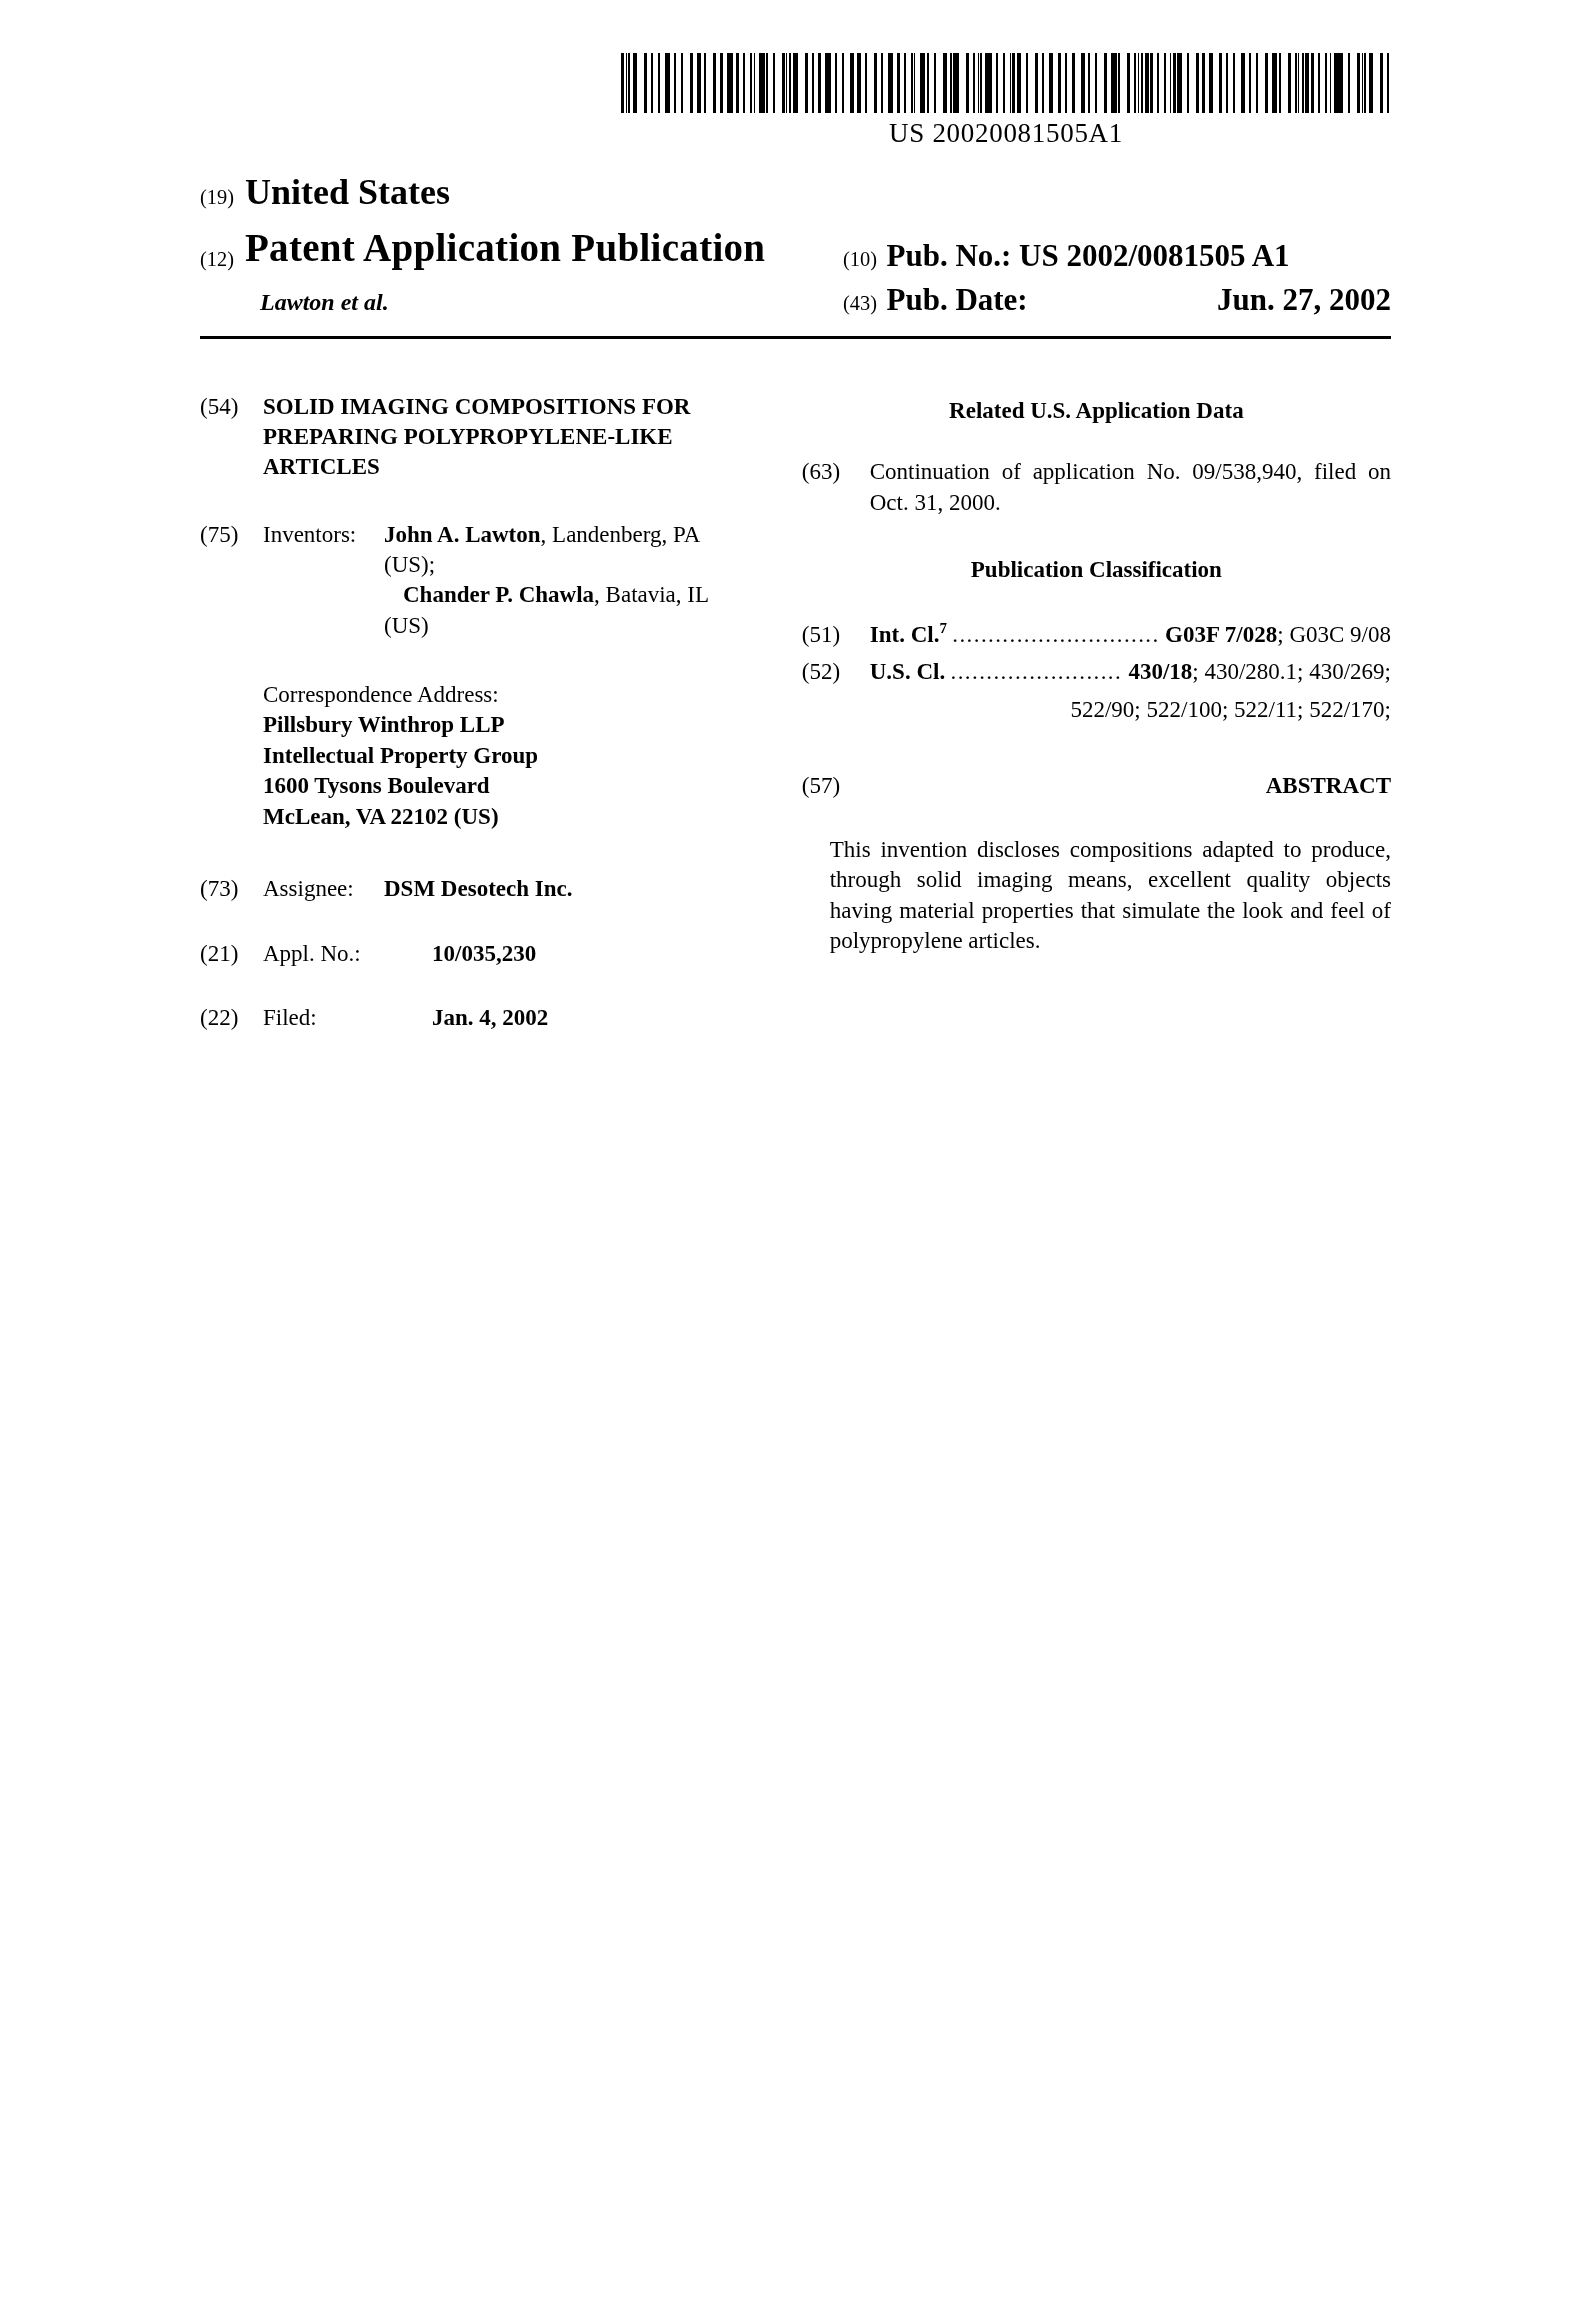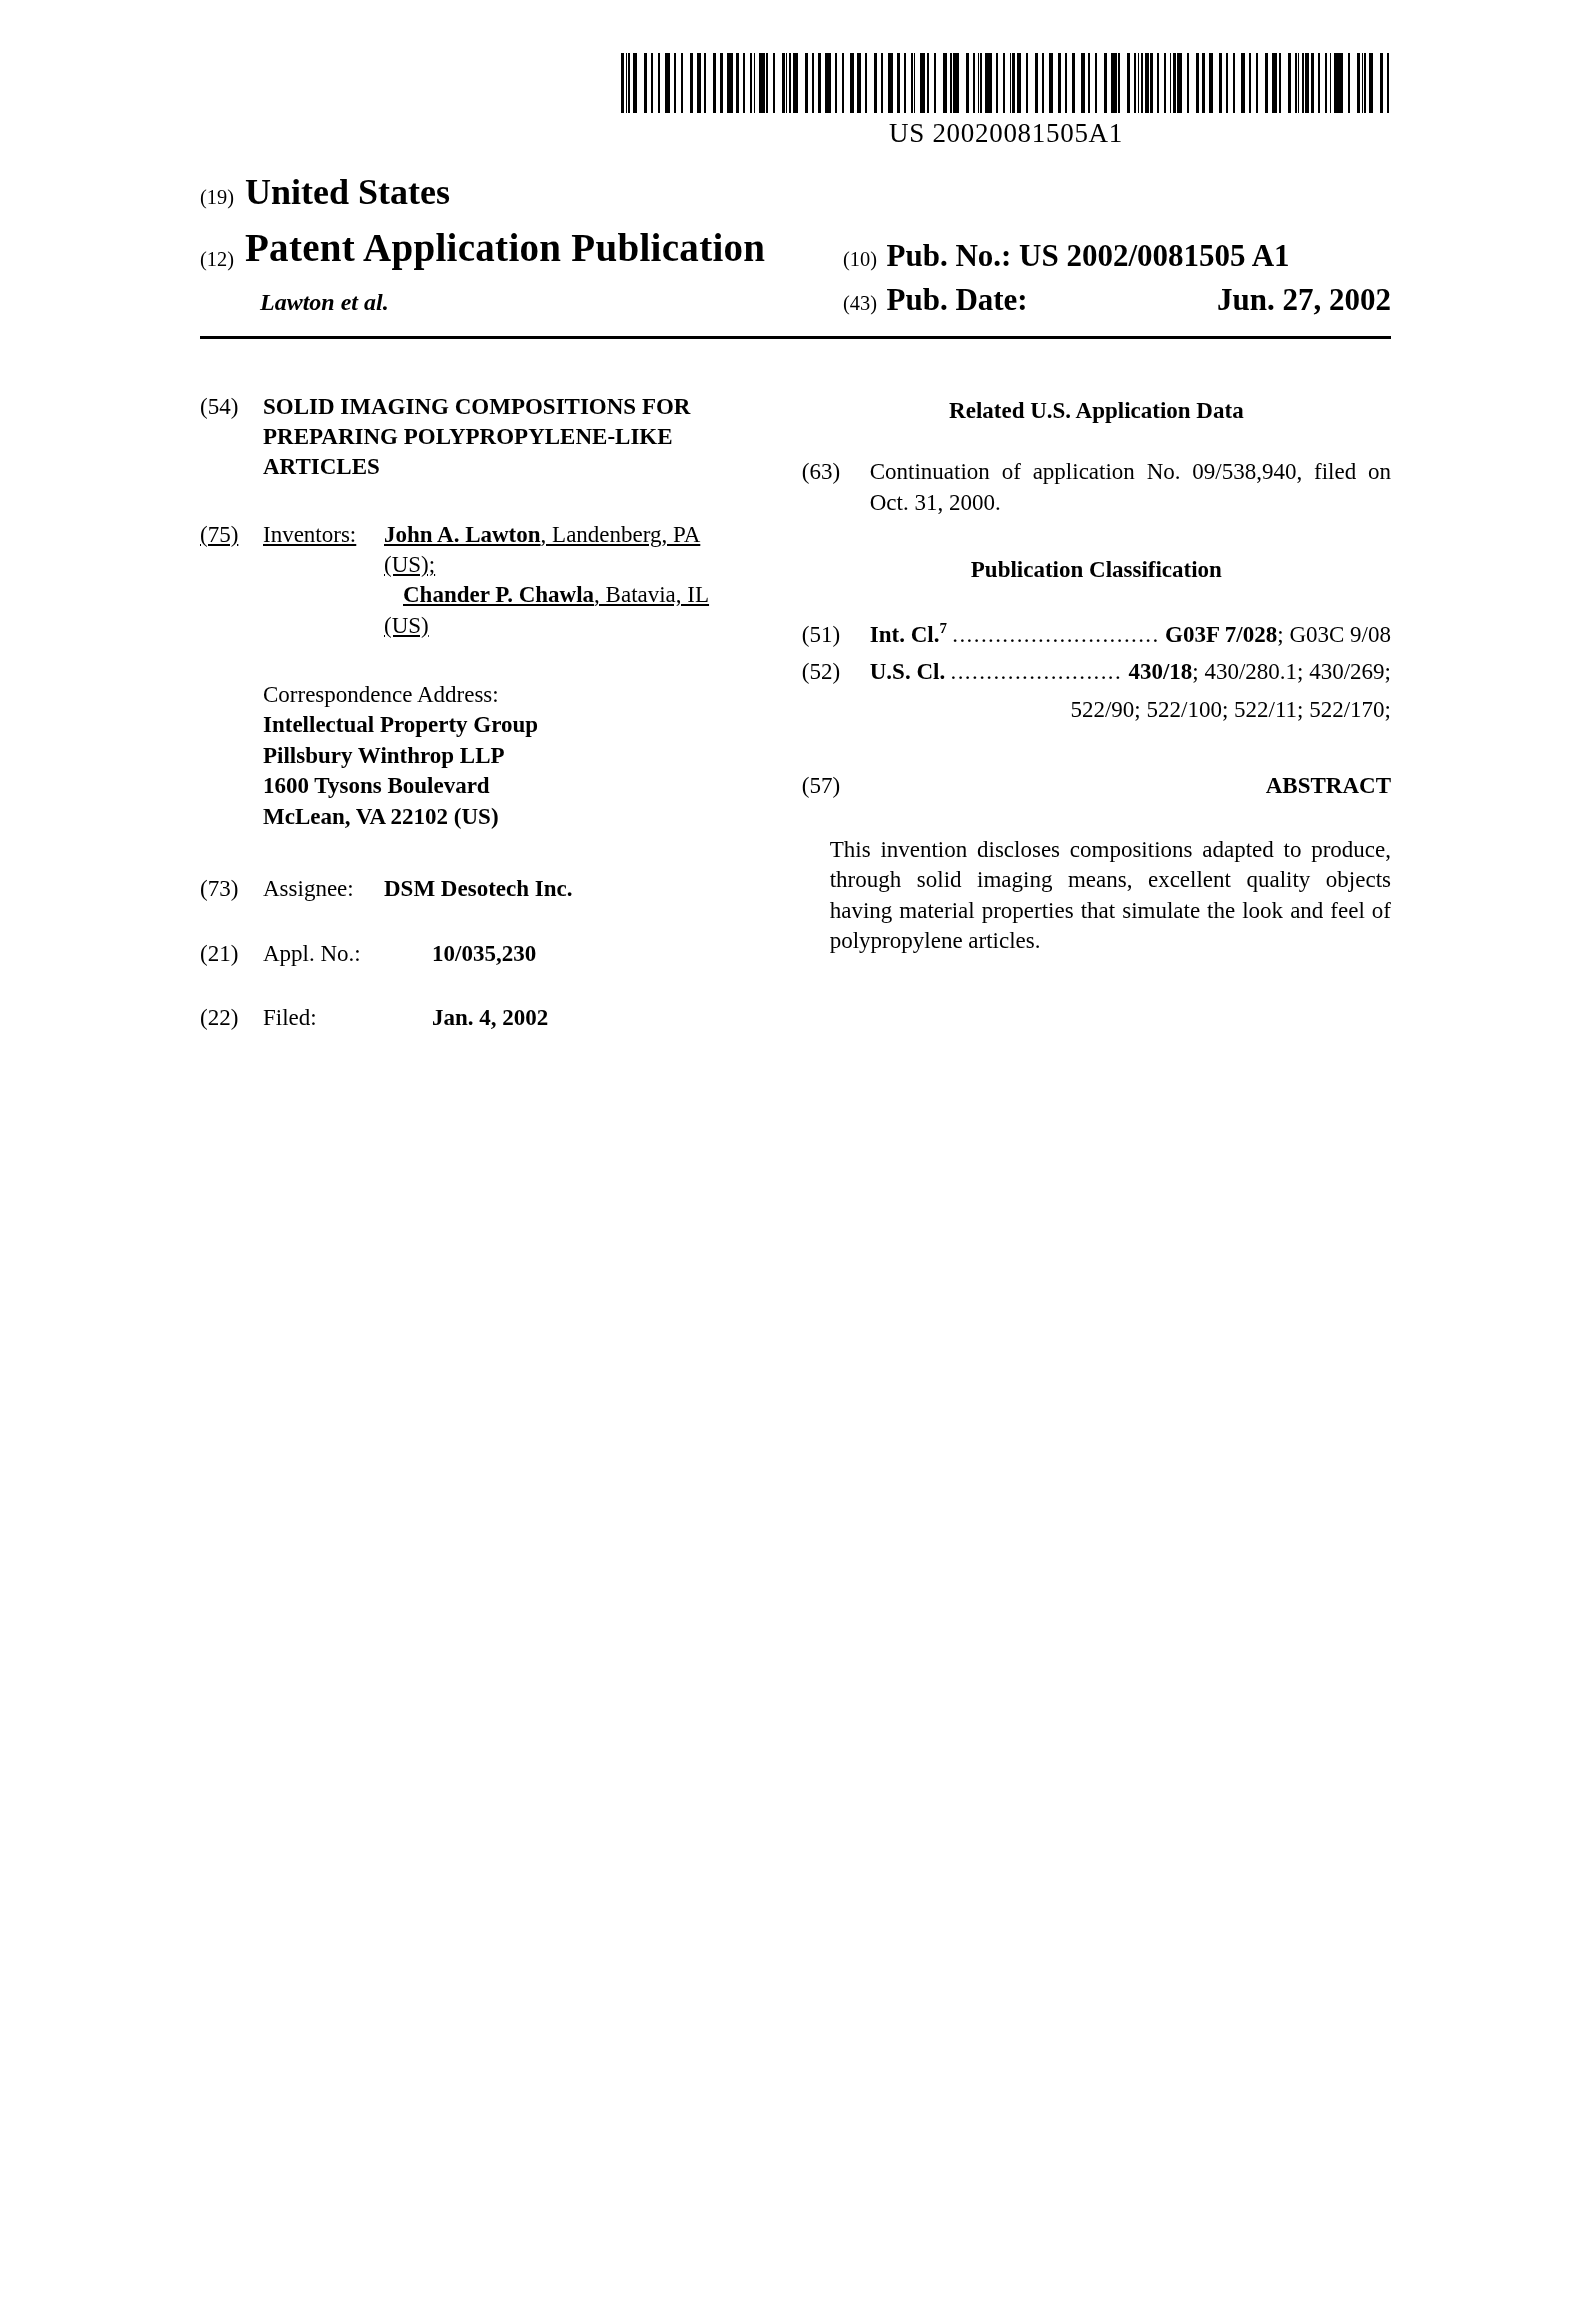--- a/index.html
+++ b/index.html
@@ -48,21 +48,21 @@
 
   .block { display: grid; grid-template-columns: 63px 1fr; align-items: start; }
   .b { font-weight: bold; }
   .title-text { font-weight: bold; max-width: 435px; line-height: 1.3; }
   .mb-title { margin-bottom: 38px; }
   .mb-inv { margin-bottom: 39px; }
   .mb-corr { margin-bottom: 42px; }
   .mb-asgn { margin-bottom: 35px; }
   .mb-appl { margin-bottom: 33px; }
 
-  .inv-grid { display: grid; grid-template-columns: 63px 121px 1fr; align-items: start; text-decoration: underline; }
+  .inv-grid { display: grid; grid-template-columns: 63px 121px 1fr; align-items: start; }
   .inv-line2 { margin-left: 19px; }
   .corr-block { margin-left: 63px; }
   .lv-grid-a { display: grid; grid-template-columns: 63px 121px 1fr; align-items: start; }
   .lv-grid-b { display: grid; grid-template-columns: 63px 169px 1fr; align-items: start; }
 
   
   .sec-head { text-align: center; font-weight: bold; margin: 4.1px 0 31px; }
   .sec-head-2 { text-align: center; font-weight: bold; margin: 37px 0 34px; }
   .para-block { display: flex; align-items: flex-start; }
   .para-code { width: 68px; flex: none; }
@@ -129,22 +129,22 @@
           <span>(75)</span>
           <span>Inventors:</span>
           <span>
             <span><span class="b">John A. Lawton</span><span>, Landenberg, PA (US);</span></span><br>
             <span class="inv-line2"><span class="b">Chander P. Chawla</span><span>, Batavia, IL (US)</span></span>
           </span>
         </div>
 
         <div class="corr-block mb-corr">
           <div>Correspondence Address:</div>
+          <div class="b">Pillsbury Winthrop LLP</div>
           <div class="b">Intellectual Property Group</div>
-          <div class="b">Pillsbury Winthrop LLP</div>
           <div class="b">1600 Tysons Boulevard</div>
           <div class="b">McLean, VA 22102 (US)</div>
         </div>
 
         <div class="lv-grid-a mb-asgn">
           <span>(73)</span>
           <span>Assignee:</span>
           <span class="b">DSM Desotech Inc.</span>
         </div>
 

